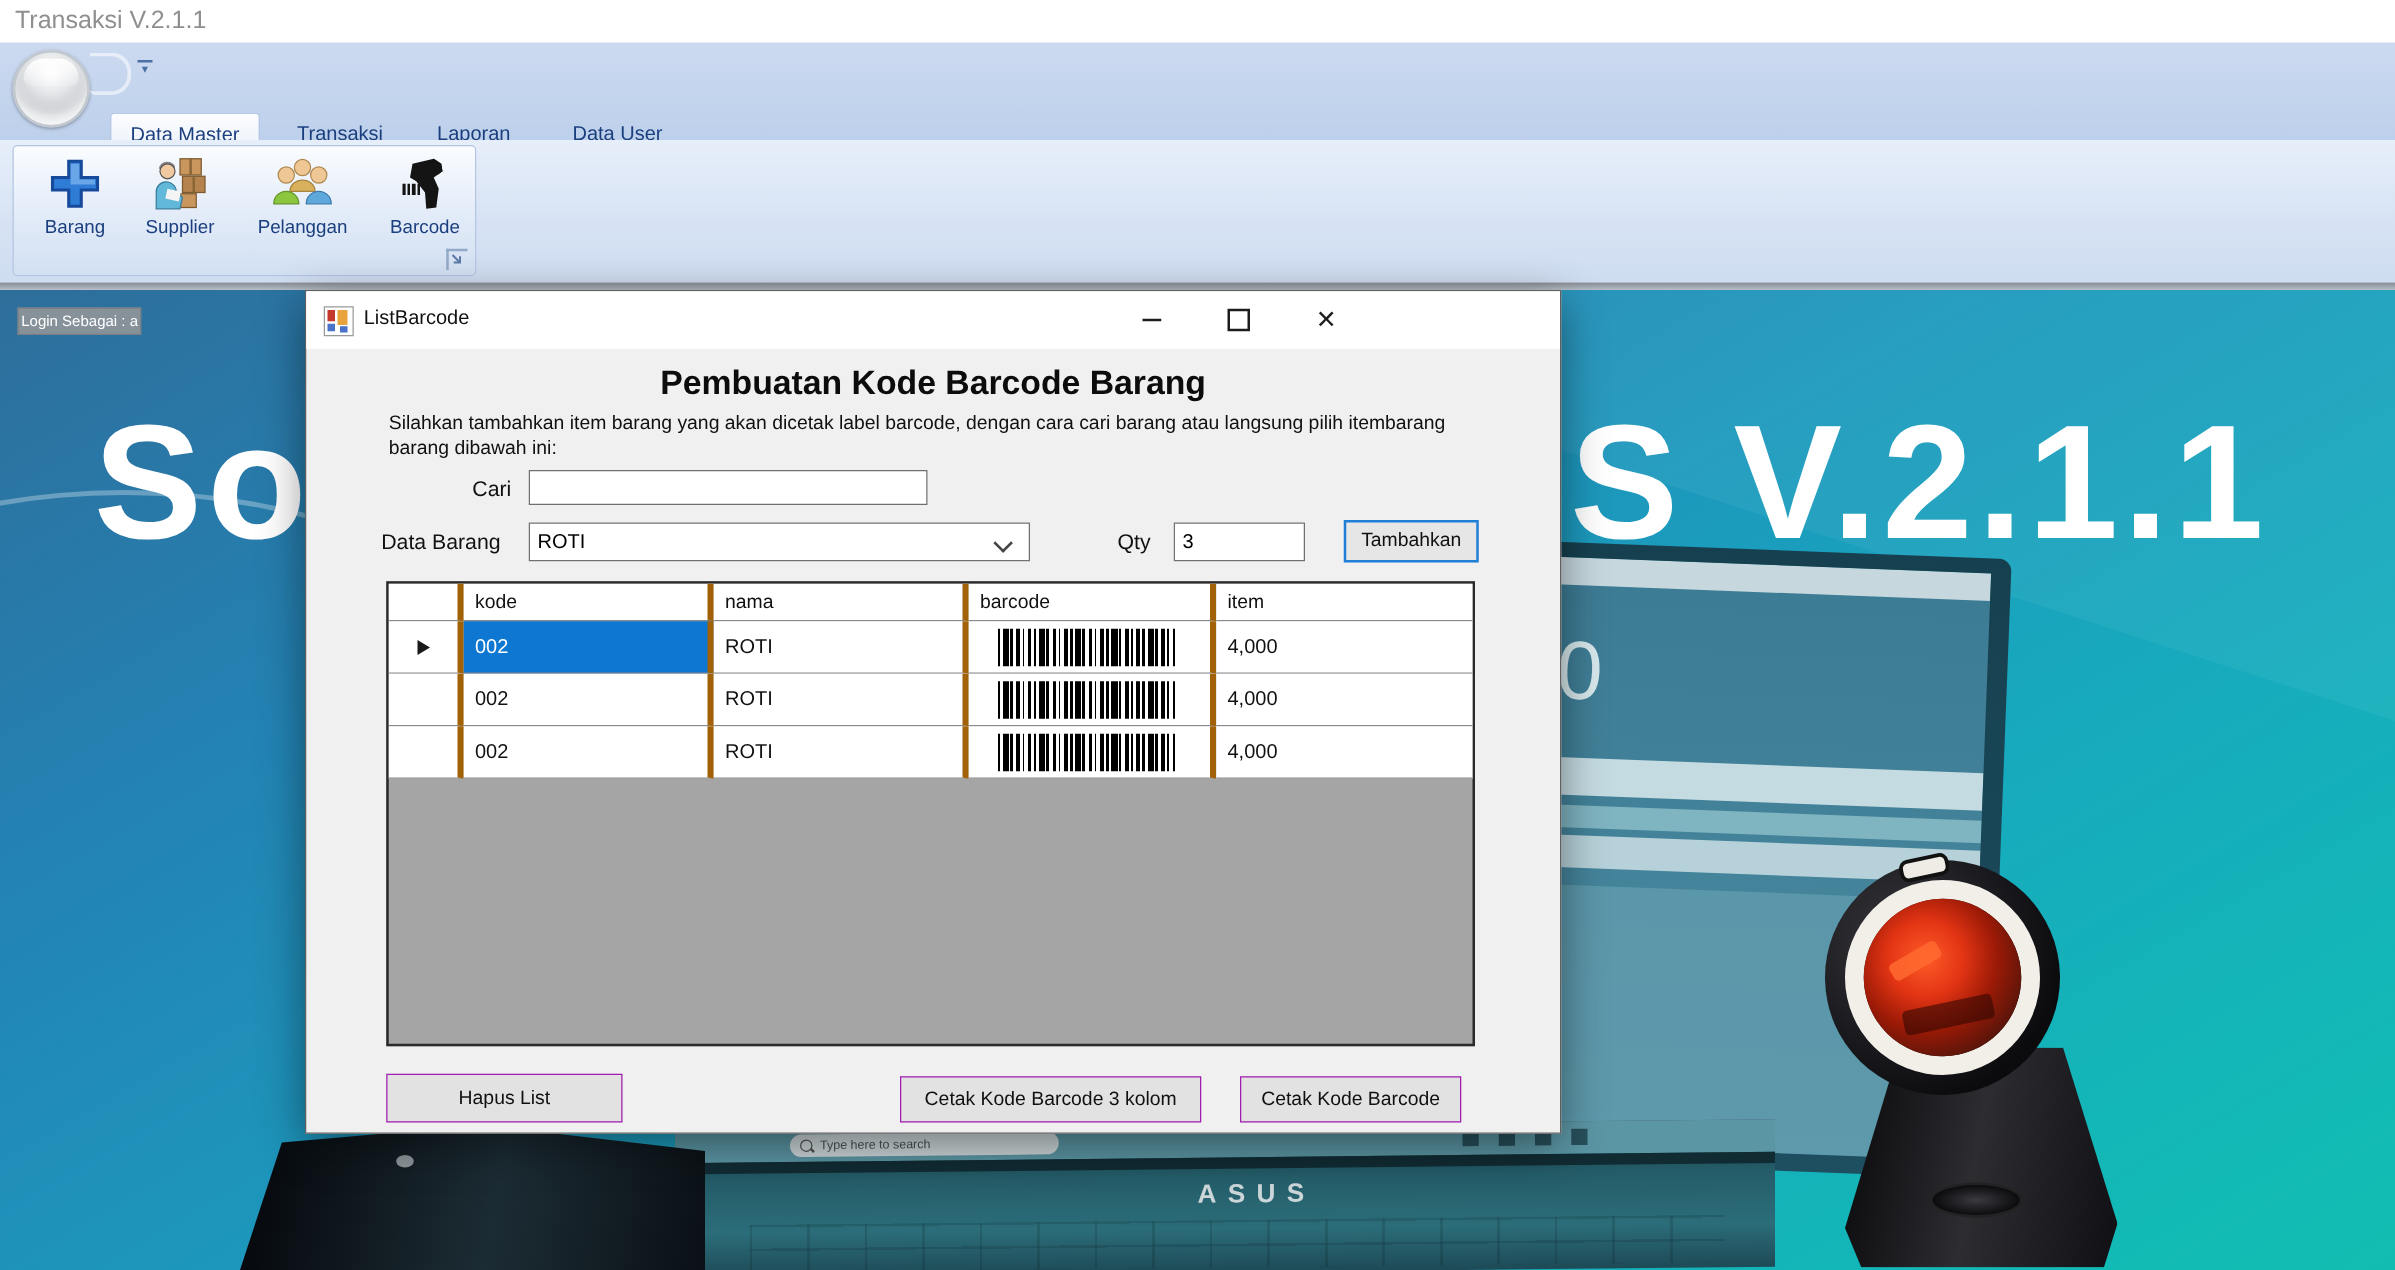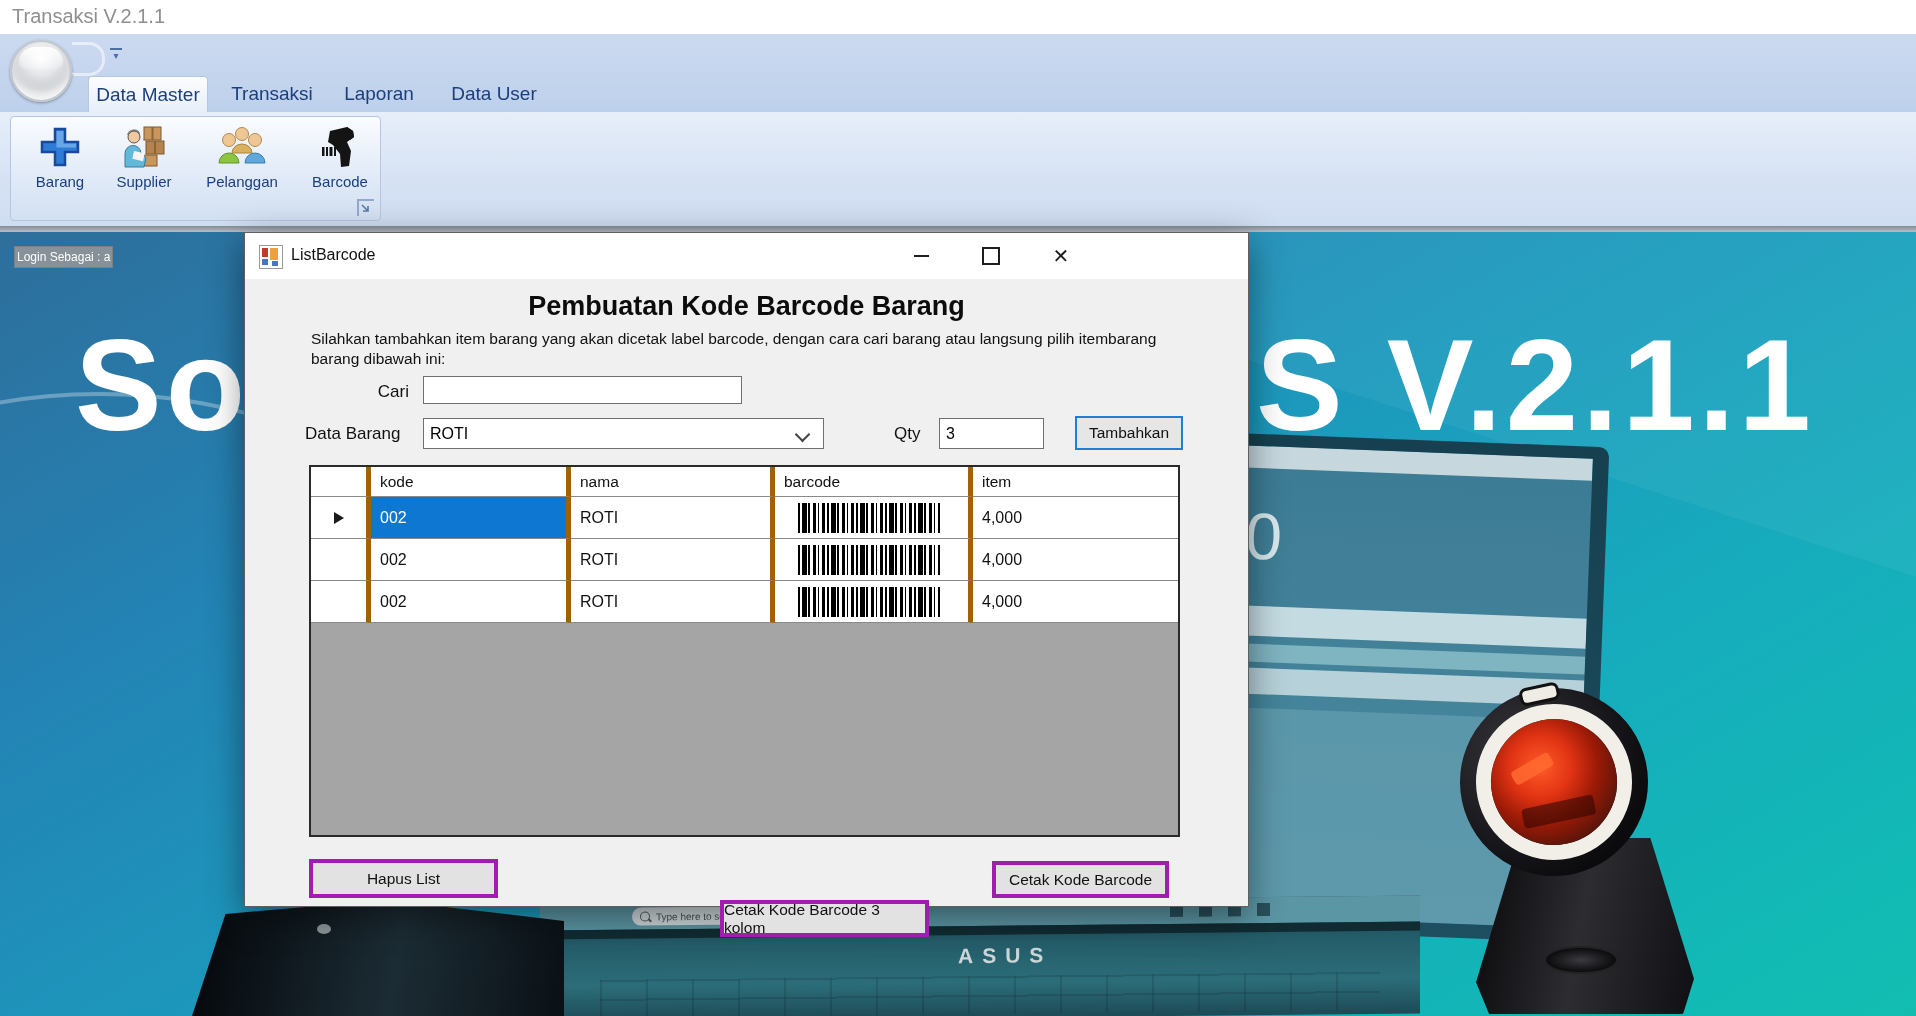--- a/index.html
+++ b/index.html
@@ -15,21 +15,21 @@
   .ribbon-strip{position:absolute;left:0;top:226px;width:100%;height:6px;background:linear-gradient(#858c96,#b9bec6);}
   .orb{position:absolute;left:10px;top:6px;width:58px;height:58px;border-radius:50%;
        background:radial-gradient(circle at 50% 28%,#ffffff,#e3e5e8 35%,#b9bdc2 62%,#d6d9dc 85%,#eceeef);
        border:2px solid #c2c8cf;box-shadow:0 1px 3px rgba(0,0,0,.35), inset 0 -10px 14px rgba(255,255,255,.8);}
   .orb::after{content:"";position:absolute;left:7px;top:5px;right:7px;height:22px;border-radius:24px 24px 10px 10px;
        background:linear-gradient(rgba(255,255,255,.95),rgba(255,255,255,.15));}
   .qat-crescent{position:absolute;left:72px;top:8px;width:30px;height:28px;border:3px solid rgba(255,255,255,.55);
        border-left:none;border-radius:0 16px 16px 4px;}
   .qat-chevron{position:absolute;left:110px;top:14px;width:12px;text-align:center;color:#46engages;}
   .qat-chevron{color:#4a6fa5;font-size:10px;line-height:8px;border-top:2px solid #4a6fa5;padding-top:2px;}
-  .tab{position:absolute;top:42px;height:36px;line-height:36px;text-align:center;font-size:19px;color:#1b3f7e;cursor:default;}
+  .tab{position:absolute;top:56px;height:36px;line-height:36px;text-align:center;font-size:16px;color:#1b3f7e;cursor:default;}
   .tab.selected{background:linear-gradient(#fcfdff,#e7eef9);border:1px solid #b5c6e2;border-bottom:none;border-radius:4px 4px 0 0;}
   .group-panel{position:absolute;left:10px;top:82px;width:369px;height:103px;border:1px solid #b6c6e1;border-radius:4px;
        background:linear-gradient(#fafcff,#e2ebf8 55%,#d2e0f2);}
   .ribbon-item{position:absolute;top:6px;width:84px;text-align:center;}
   .ribbon-item .ric{height:48px;display:flex;align-items:center;justify-content:center;}
   .ribbon-item .rlabel{font-size:15px;color:#1b3f7e;margin-top:2px;text-align:center;}
   .launcher{position:absolute;right:6px;bottom:4px;width:15px;height:15px;border-top:2px solid #93a9ca;border-left:2px solid #93a9ca;}
   
   .mdi{position:absolute;left:0;top:232px;width:1916px;height:784px;overflow:hidden;
        background:linear-gradient(150deg,#2e6e9b 0%,#2383b4 25%,#1c9abd 50%,#16acbd 72%,#12bab5 92%,#12bdb0 100%);}
@@ -110,25 +110,25 @@
   .lbl-cari{left:96px;top:149px;width:68px;text-align:right;}
   .lbl-pilih{left:60px;top:191px;}
   .lbl-qty{left:649px;top:191px;}
   .inp{position:absolute;background:#fff;border:1px solid #707070;box-sizing:border-box;font-size:16px;
        font-family:"Liberation Sans",sans-serif;padding:2px 6px;}
   .inp-cari{left:178px;top:143px;width:319px;height:28px;}
   .combo{left:178px;top:185px;width:401px;height:31px;padding-right:28px;}
   .combo-chev{position:absolute;left:552px;top:196px;width:9px;height:9px;border-right:2px solid #444;
        border-bottom:2px solid #444;transform:rotate(45deg);}
   .inp-qty{left:694px;top:185px;width:105px;height:31px;}
-  .btn{position:absolute;background:#e2e2e2;border:4px solid #a21caf;display:flex;align-items:center;justify-content:center;
+  .btn{position:absolute;background:#e2e2e2;border:1px solid #a21caf;display:flex;align-items:center;justify-content:center;
        font-size:15.5px;color:#111;box-sizing:border-box;cursor:default;}
   .btn-tambah{left:830px;top:183px;width:108px;height:34px;border:2px solid #1f7fd6;background:#e6e6e6;}
   .btn-hapus{left:64px;top:626px;width:189px;height:39px;}
-  .btn-cetak3{left:475px;top:628px;width:209px;height:37px;margin-top:39px;}
+  .btn-cetak3{left:475px;top:628px;width:241px;height:37px;}
   .btn-cetak{left:747px;top:628px;width:177px;height:37px;}
   
   .grid{position:absolute;left:64px;top:232px;width:871px;height:372px;background:#a5a5a5;border:2px solid #2a2a2a;box-sizing:border-box;}
   .g-row{display:flex;width:100%;}
   .g-cell{box-sizing:border-box;border-right:5px solid #a16207;border-bottom:1px solid #8a8a8a;
        background:#fff;font-size:16px;color:#111;display:flex;align-items:center;padding-left:9px;}
   .g-head .g-cell{height:30px;font-size:15.5px;}
   .g-body .g-cell{height:42px;}
   .c-sel{width:60px;justify-content:center;padding-left:0;}
   .c-kode{width:200px;} .c-nama{width:204px;} .c-barcode{width:198px;} .c-harga{width:205px;border-right:none;}

